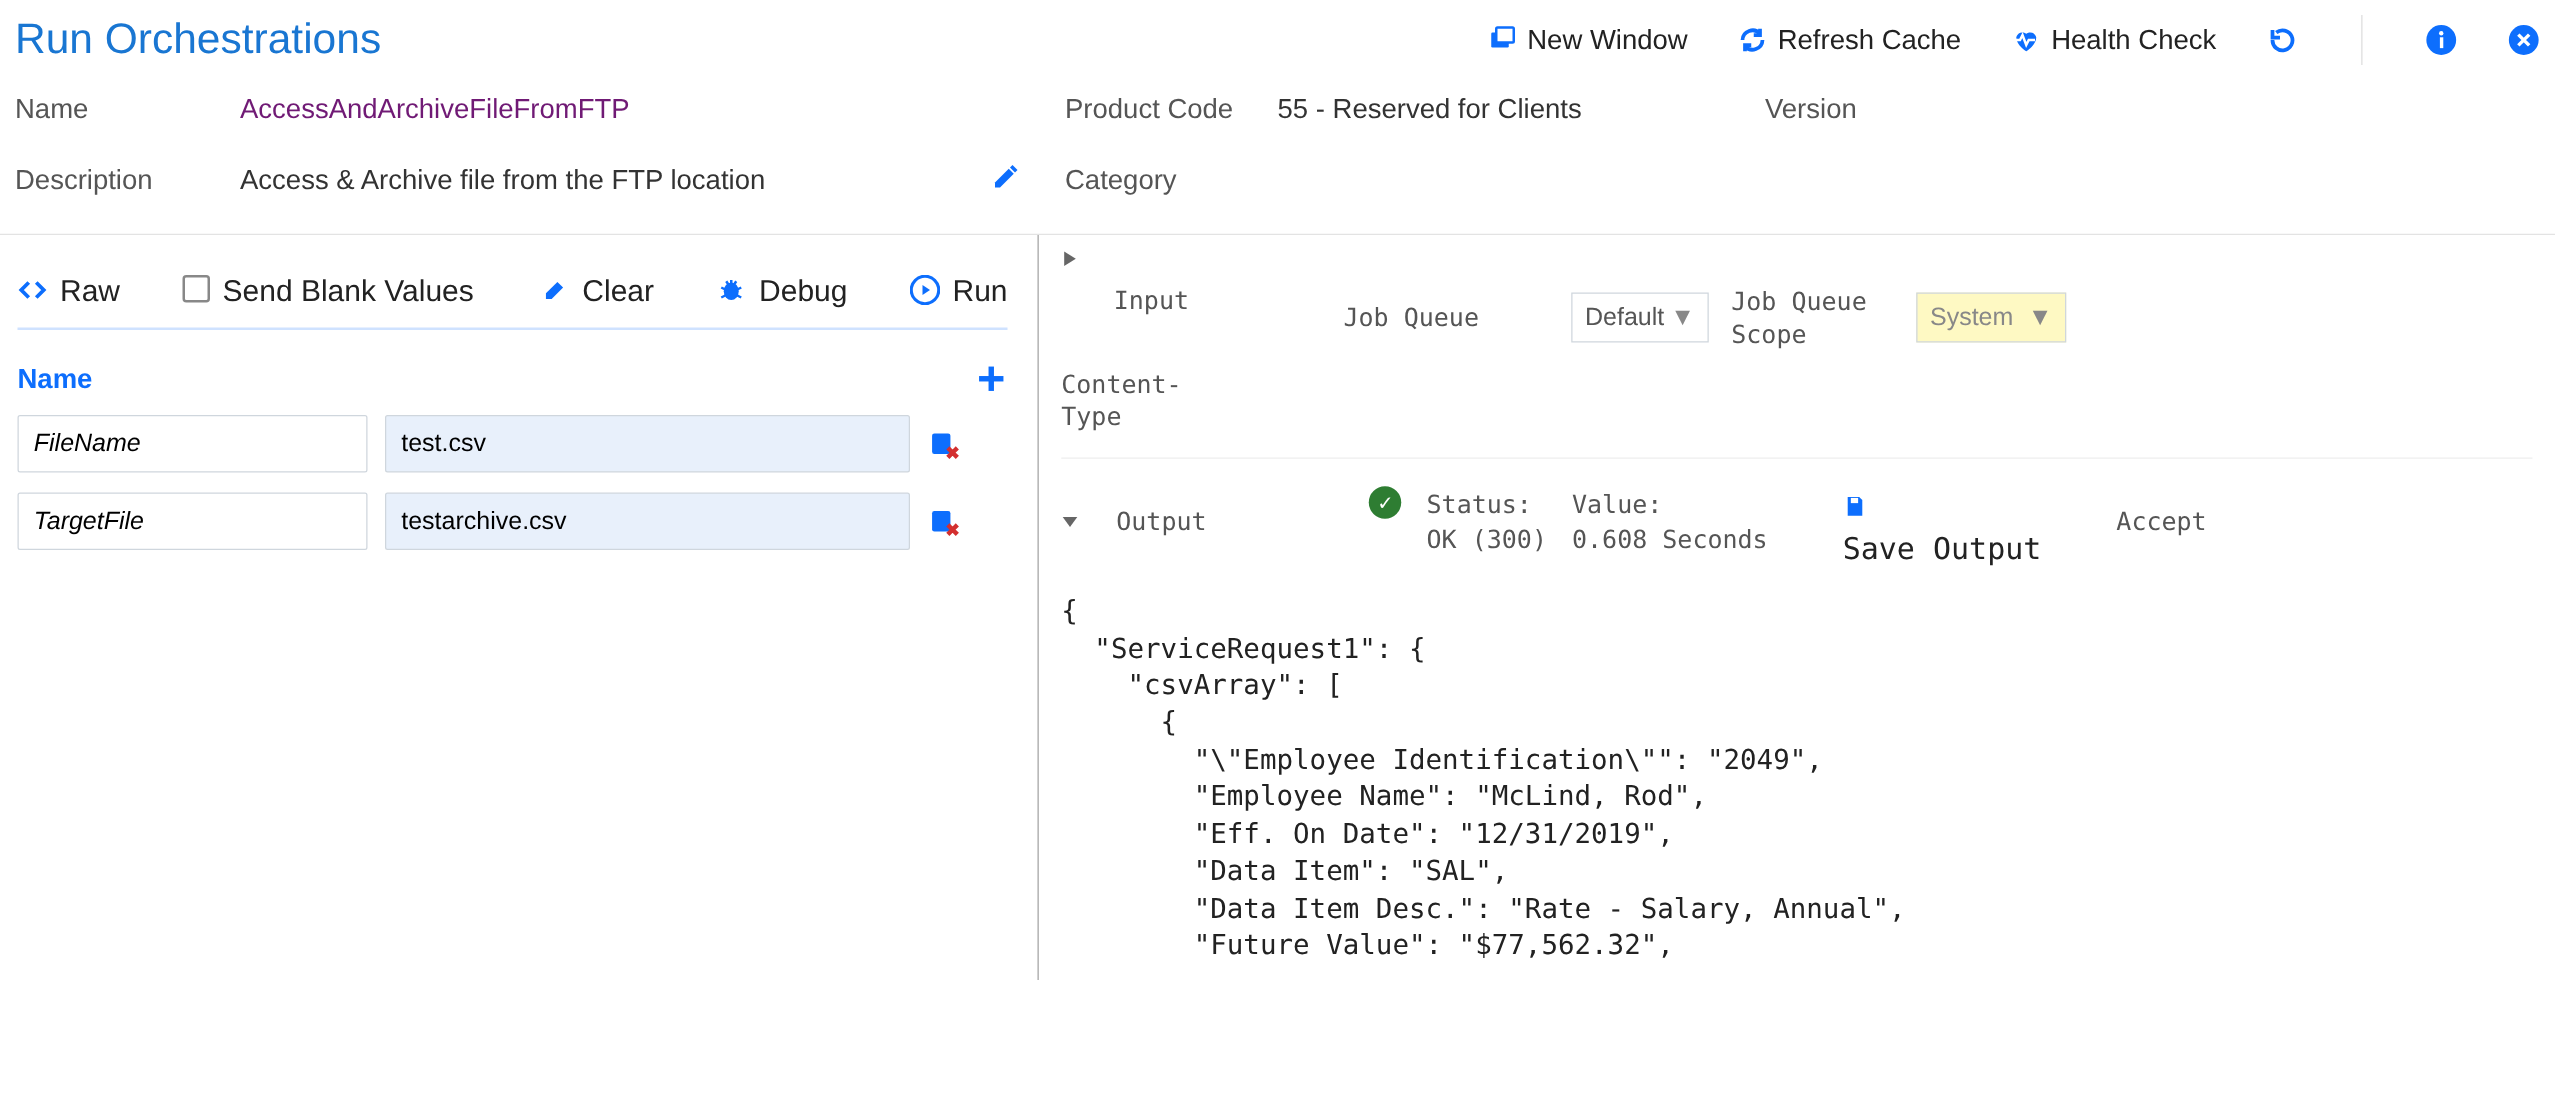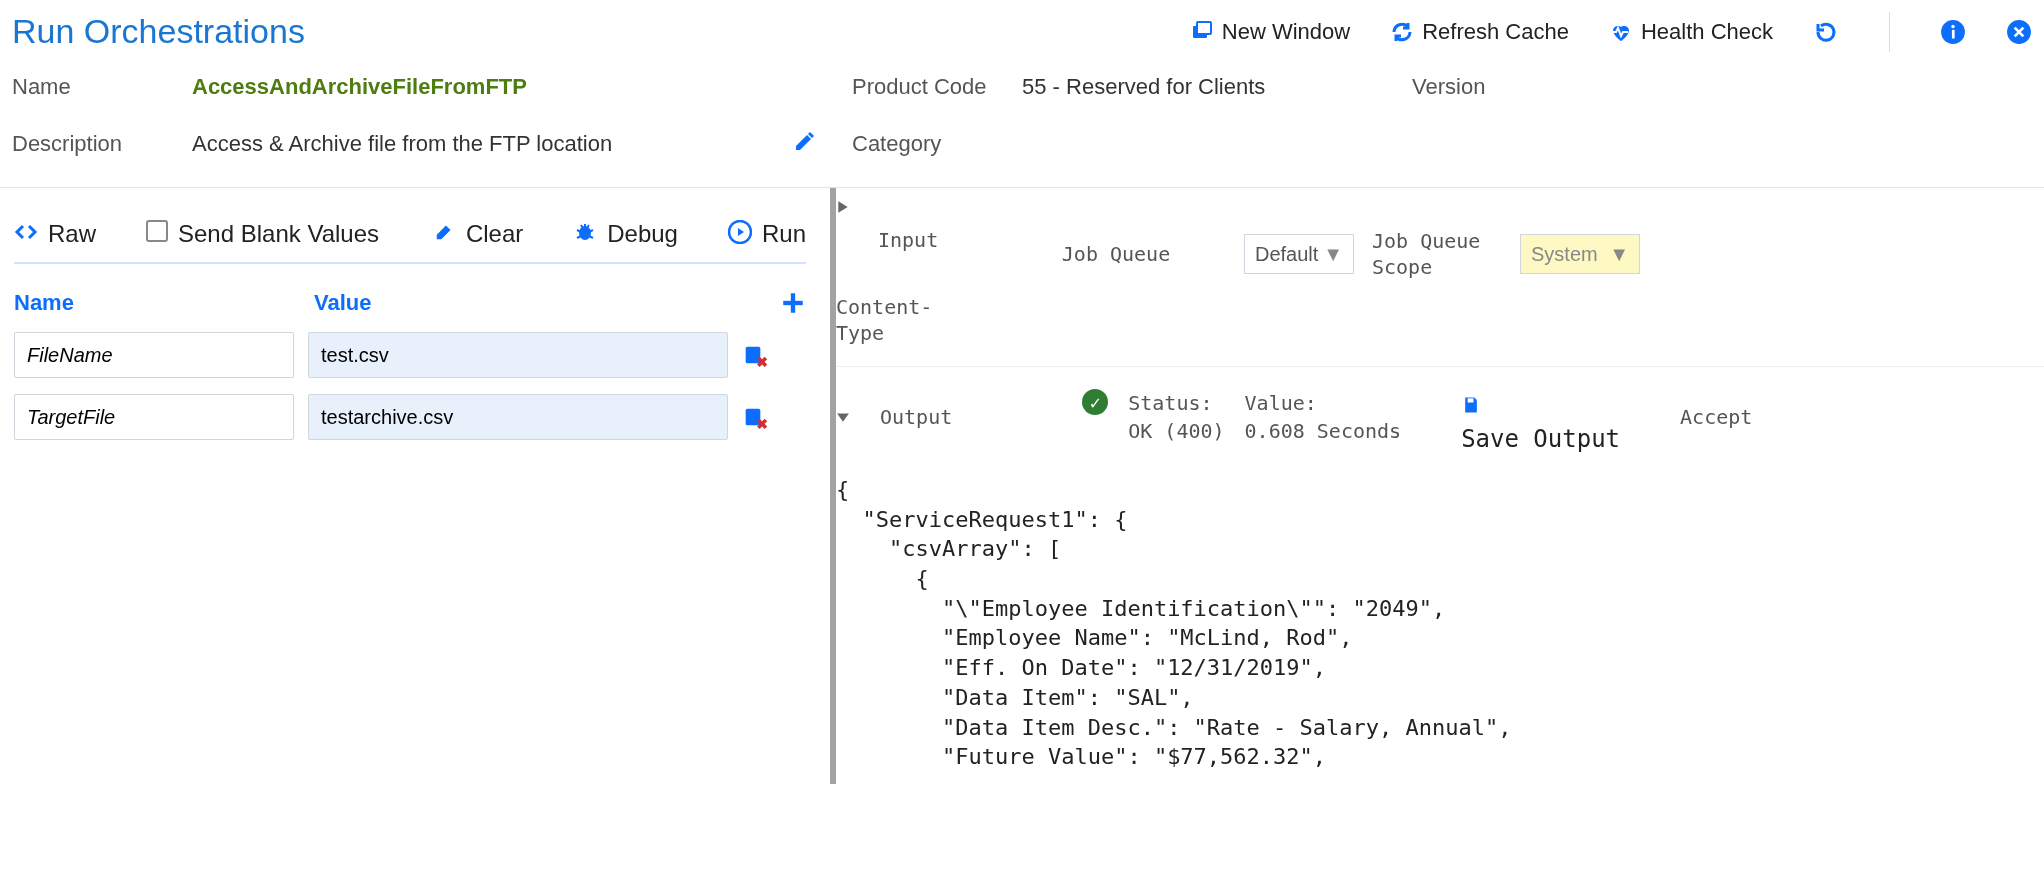--- a/index.html
+++ b/index.html
@@ -61,34 +61,34 @@
   }
   .meta-grid {
     display: grid;
     grid-template-columns: 180px 600px 60px 170px 390px 150px 80px;
     row-gap: 28px;
     padding: 10px 12px 24px 12px;
     align-items: center;
     font-size: 22px;
   }
   .meta-label { color: #555; }
-  .meta-name  { color: #4d7c0f; font-weight: 700; }
+  .meta-name  { color: #701a75; font-weight: 400; }
   .hr { border-top: 1px solid #e3e3e3; margin-top: 4px; }
   .split {
     display: flex;
     gap: 10px;
   }
   .left-pane {
     width: 820px;
     padding: 18px 14px;
   }
   .right-pane {
     flex: 1;
-    padding: 12px 0;
-    border-left: 6px solid #a3a3a3;
+    padding: 12px 18px;
+    border-left: 1px solid #a3a3a3;
   }
   .action-row {
     display: flex;
     align-items: center;
     gap: 50px;
     border-bottom: 2px solid #cfe2ff;
     padding-bottom: 14px;
   }
   .action-item {
     display: flex;
@@ -309,21 +309,20 @@
         <svg viewBox="0 0 24 24" width="24" height="24" fill="#0d6efd">
             <circle cx="12" cy="12" r="11" fill="none" stroke="#0d6efd" stroke-width="2.5"></circle>
             <path d="M10 8l6 4-6 4z"></path>
           </svg>
         <span>Run</span>
       </div>
     </div>
 
     <div class="params-header">
       <div class="col-name">Name</div>
-      <div class="col-value">Value</div>
       <span class="plus">
         <svg viewBox="0 0 24 24" width="26" height="26" fill="currentColor">
             <rect x="10" y="3" width="4" height="18"></rect>
             <rect x="3" y="10" width="18" height="4"></rect>
           </svg>
       </span>
     </div>
 
     <div class="param-row">
       <input class="param-input name" value="FileName" style="">
@@ -383,21 +382,21 @@
         <svg viewBox="0 0 12 12" width="14" height="14" fill="currentColor">
             <path d="M1 3l5 7 5-7z"></path>
           </svg>
       </span>
       <span>Output</span>
 
       <div class="status-block" style="margin-left:100px;">
         <span class="check-circle">✓</span>
         <div class="status-col">
           <div>Status:</div>
-          <div>OK (400)</div>
+          <div>OK (300)</div>
         </div>
         <div class="status-col">
           <div>Value:</div>
           <div>0.608 Seconds</div>
         </div>
       </div>
 
       <div class="action-item" style="font-family:Consolas,monospace; margin-left:30px;flex-direction:column;">
         <svg viewBox="0 0 24 24" width="20" height="20" fill="#0d6efd">
             <path d="M5 3h11l3 3v15H5z"></path>

